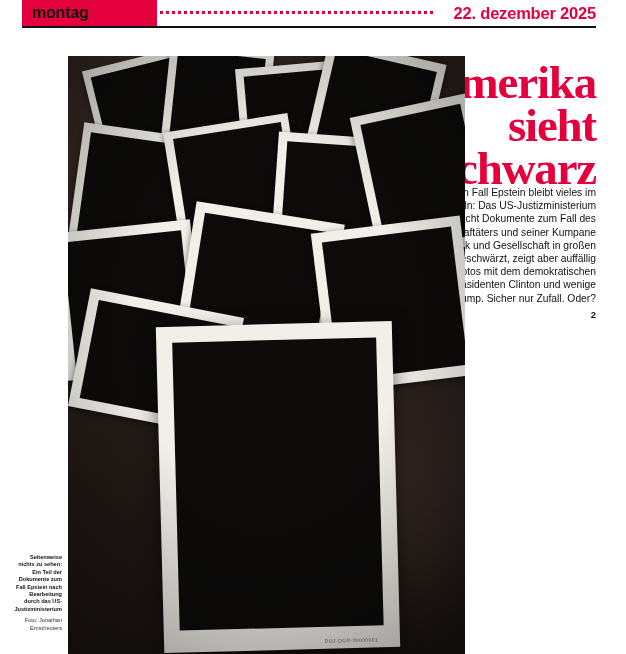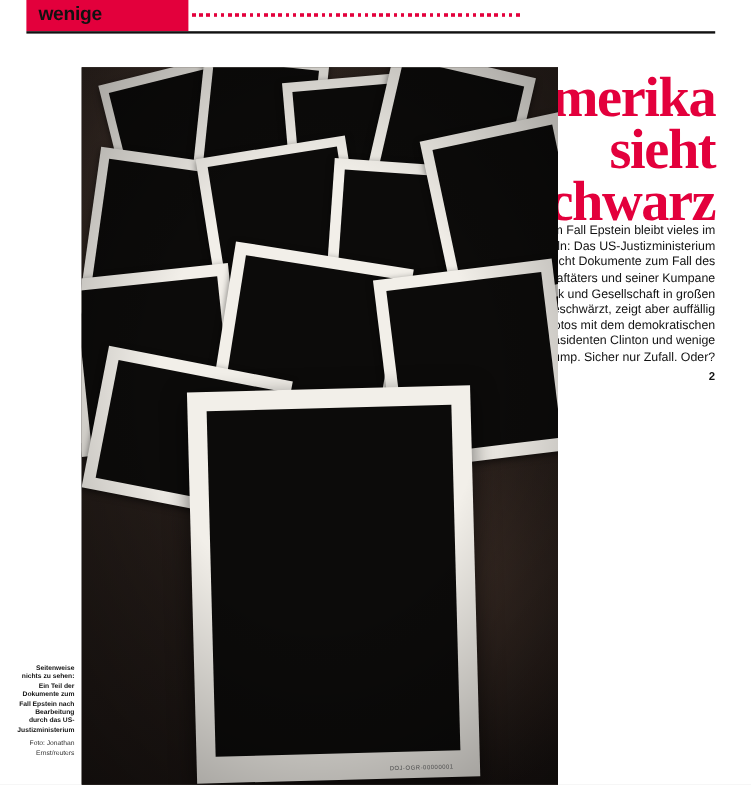--- a/index.html
+++ b/index.html
@@ -201,22 +201,23 @@
     margin-top: 4px;
     font-weight: normal;
     color: #333333;
   }
 </style>
 </head>
 <body>
 
 <div class="masthead">
   <div class="masthead-bar"></div>
-  <div class="masthead-weekday">wenige</div>
+  <div class="masthead-weekday">montag</div>
   <div class="masthead-dots"></div>
+  <div class="masthead-date">22. dezember 2025</div>
 </div>
 <div class="masthead-rule"></div>
 
 <h1 class="headline">
   <span>Amerika</span>
   <span>sieht</span>
   <span>schwarz</span>
 </h1>
 
 <div class="teaser">

